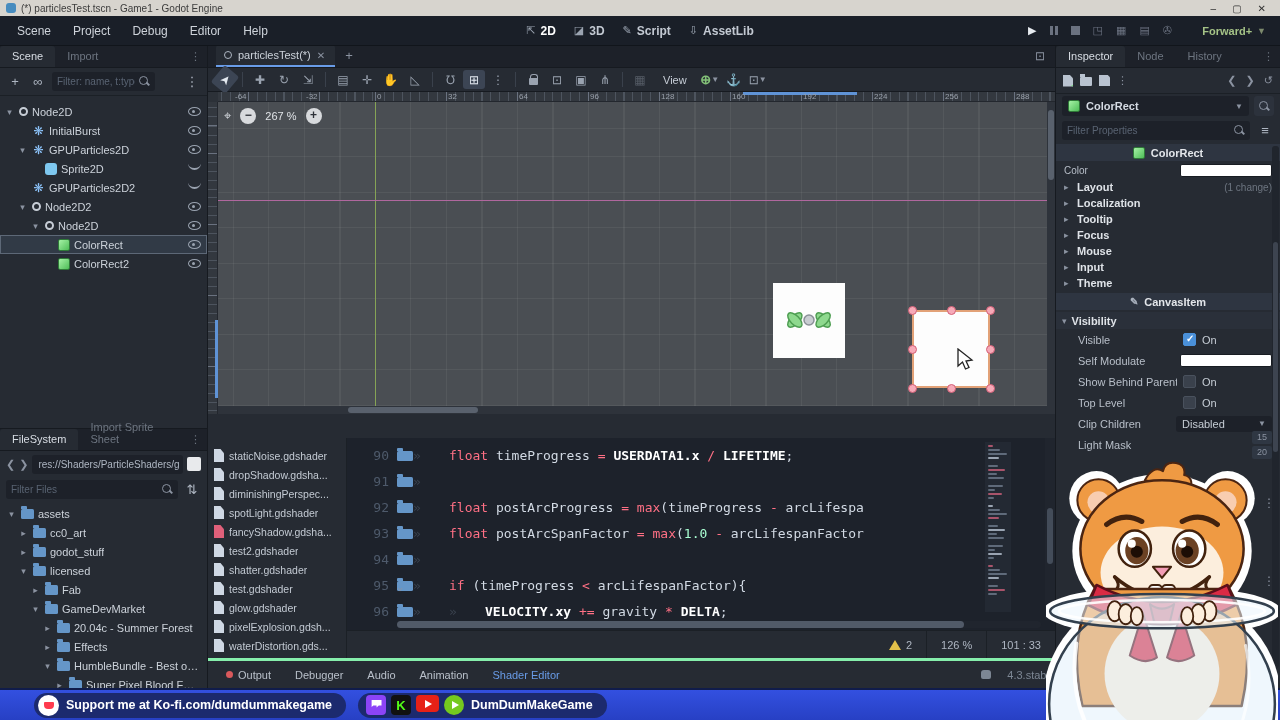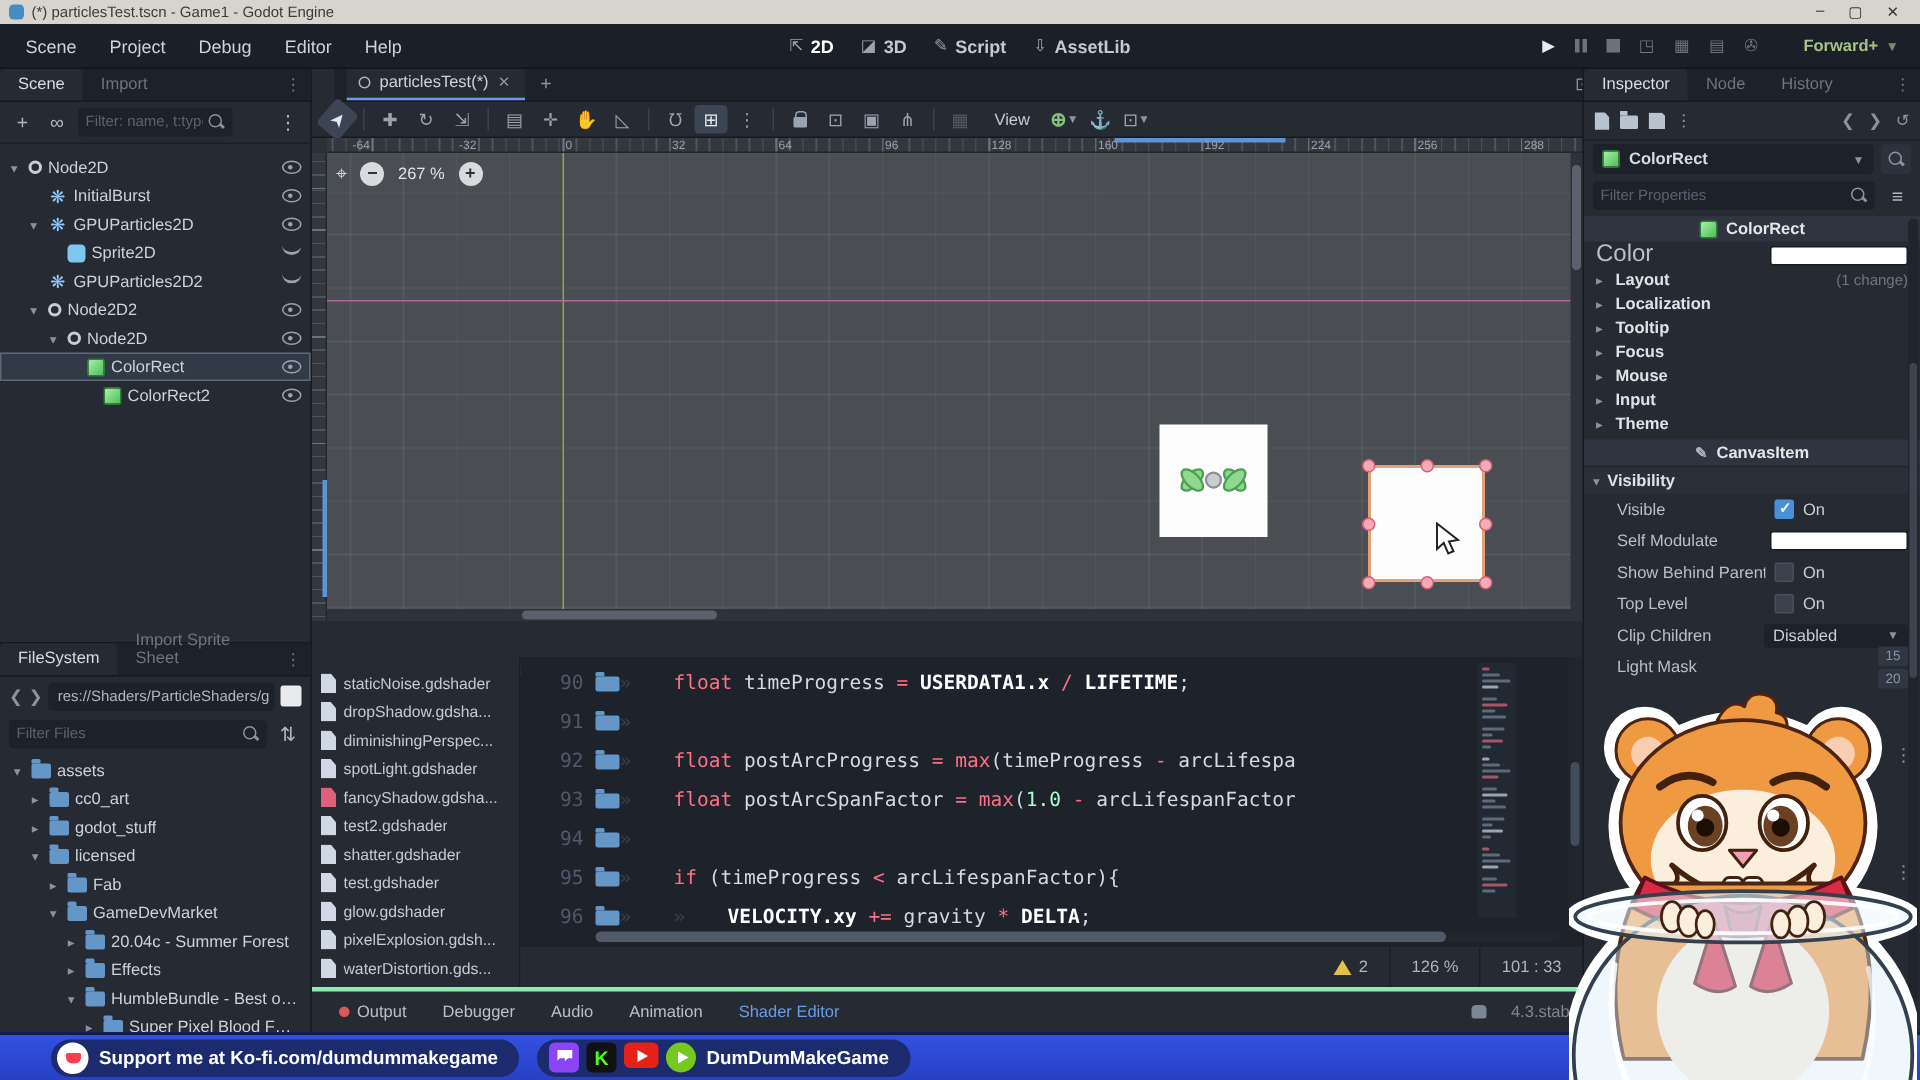--- a/index.html
+++ b/index.html
@@ -60,21 +60,21 @@
 #fs-panel{position:absolute;left:0;top:382px;right:0;bottom:0;border-top:1px solid #161a20}
 #fs-path-row{height:26px;display:flex;align-items:center;gap:4px;padding:0 6px}
 .navarr{color:#8b93a1;font-size:11px}
 #fs-path{flex:1;background:#1d2129;border-radius:3px;height:19px;display:flex;align-items:center;padding:0 6px;color:#aeb6c2;font-size:10px;white-space:nowrap;overflow:hidden}
 #fs-split{width:14px;height:14px;background:#e8eaec;border-radius:2px;flex:none}
 #fs-filter-row{height:25px;display:flex;align-items:center;gap:5px;padding:0 6px}
 #fs-tree{padding-top:2px}
 .fold{width:13px;height:10px;background:#6596c8;border-radius:1.5px;position:relative;flex:none;margin-top:1px}
 .fold::before{content:"";position:absolute;top:-3px;left:0;width:6px;height:3px;background:#6596c8;border-radius:1px 1px 0 0}
 
-#scene-tabbar{position:absolute;left:15px;top:0;width:100%;height:22px;background:#1d2129;display:flex;align-items:flex-end;border-bottom:1px solid #161a20}
+#scene-tabbar{position:absolute;left:0;top:0;width:100%;height:22px;background:#1d2129;display:flex;align-items:flex-end;border-bottom:1px solid #161a20}
 #vp-tab{display:flex;align-items:center;gap:6px;background:#262b33;padding:4px 10px 4px 8px;border-radius:3px 3px 0 0;border-bottom:2px solid #699ce8;color:#ccd2da;font-size:11px;margin-left:8px}
 #vp-tab .sceneico{width:8px;height:8px;border:1.5px solid #aeb6c2;border-radius:50%}
 #vp-tab .closex{color:#8b93a1;font-size:10px}
 #newtab-btn{color:#8b93a1;font-size:13px;padding:0 10px 4px}
 #expand-btn{margin-left:auto;color:#8b93a1;font-size:12px;padding:0 10px 4px}
 
 #vtoolbar{position:absolute;left:0;top:22px;width:100%;height:24px;background:#262b33;display:flex;align-items:center;gap:2px;padding:0 6px;border-bottom:1px solid #161a20}
 .vt{width:22px;height:19px;display:flex;align-items:center;justify-content:center;color:#9aa3b0;font-size:12px;border-radius:3px;flex:none}
 .vt.active{background:#3c4554;color:#e3e9f0}
 .vt.dim{opacity:.4}
@@ -154,21 +154,21 @@
 .mini-save{width:11px;height:11px;background:#b9c3d0;clip-path:polygon(0 0,80% 0,100% 20%,100% 100%,0 100%)}
 #insp-node-row{height:24px;display:flex;align-items:center;gap:5px;padding:0 6px}
 #insp-node-sel{flex:1;height:20px;background:#1d2129;border-radius:3px;display:flex;align-items:center;gap:6px;padding:0 6px;color:#d5dbe3;font-size:11px;font-weight:bold}
 #insp-node-sel .car{margin-left:auto}
 #doc-btn{width:20px;height:20px;background:#2c323c;border-radius:3px;display:flex;align-items:center;justify-content:center}
 #insp-filter-row{height:24px;display:flex;align-items:center;gap:6px;padding:0 6px}
 .sect{height:17px;background:#2e3541;display:flex;align-items:center;justify-content:center;gap:6px;color:#e3e6ea;font-size:11px;font-weight:bold;margin-top:2px}
 .ctrl-ico{width:9px;height:9px;border:2px solid #8db65a;border-radius:50%}
 .pencil{color:#aeb6c2;font-size:10px}
 .prop-row{display:flex;align-items:center;height:18px;padding:0 8px;gap:6px}
-.prop-row .plabel{color:#b8bfc9;font-size:16px}
+.prop-row .plabel{color:#b8bfc9;font-size:10px}
 .cat-row{display:flex;align-items:center;height:16px;padding:0 8px;gap:5px}
 .cat-row .arr{color:#8b93a1;font-size:9px;width:8px}
 .cat-row .clabel{color:#dfe3e8;font-size:11px;font-weight:bold}
 .cat-row .note{margin-left:auto;color:#6d7580;font-size:10px}
 .grp-row{display:flex;align-items:center;height:17px;padding:0 6px;gap:5px;background:#2a303a;margin-top:2px}
 .grp-row .glabel{color:#dfe3e8;font-size:11px;font-weight:bold}
 .vprop{display:flex;align-items:center;height:21px;padding:0 8px 0 22px;gap:6px}
 .vprop .plabel{color:#b8bfc9;font-size:11px;flex:1;white-space:nowrap;overflow:hidden}
 .swatch{width:92px;height:13px;background:#fff;border-radius:2px;border:1px solid #181c22;flex:none}
 .cb{width:13px;height:13px;border-radius:2px;flex:none;background:#3a414c;border:1px solid #49515d;position:relative}
@@ -323,21 +323,21 @@
           <span class="spacer"></span>
           <span class="eye-open"></span>
         </div>
         <div class="tree-row sel" style="padding-left: 43px;">
           <span class="arrow"></span>
           <span class="ni colorrect"></span>
           <span class="lbl">ColorRect</span>
           <span class="spacer"></span>
           <span class="eye-open"></span>
         </div>
-        <div class="tree-row" style="padding-left: 54px;">
+        <div class="tree-row" style="padding-left: 43px;">
           <span class="arrow"></span>
           <span class="ni colorrect"></span>
           <span class="lbl">ColorRect2</span>
           <span class="spacer"></span>
           <span class="eye-open"></span>
         </div>
       </div>
   </div>
 
   <div id="fs-panel">

